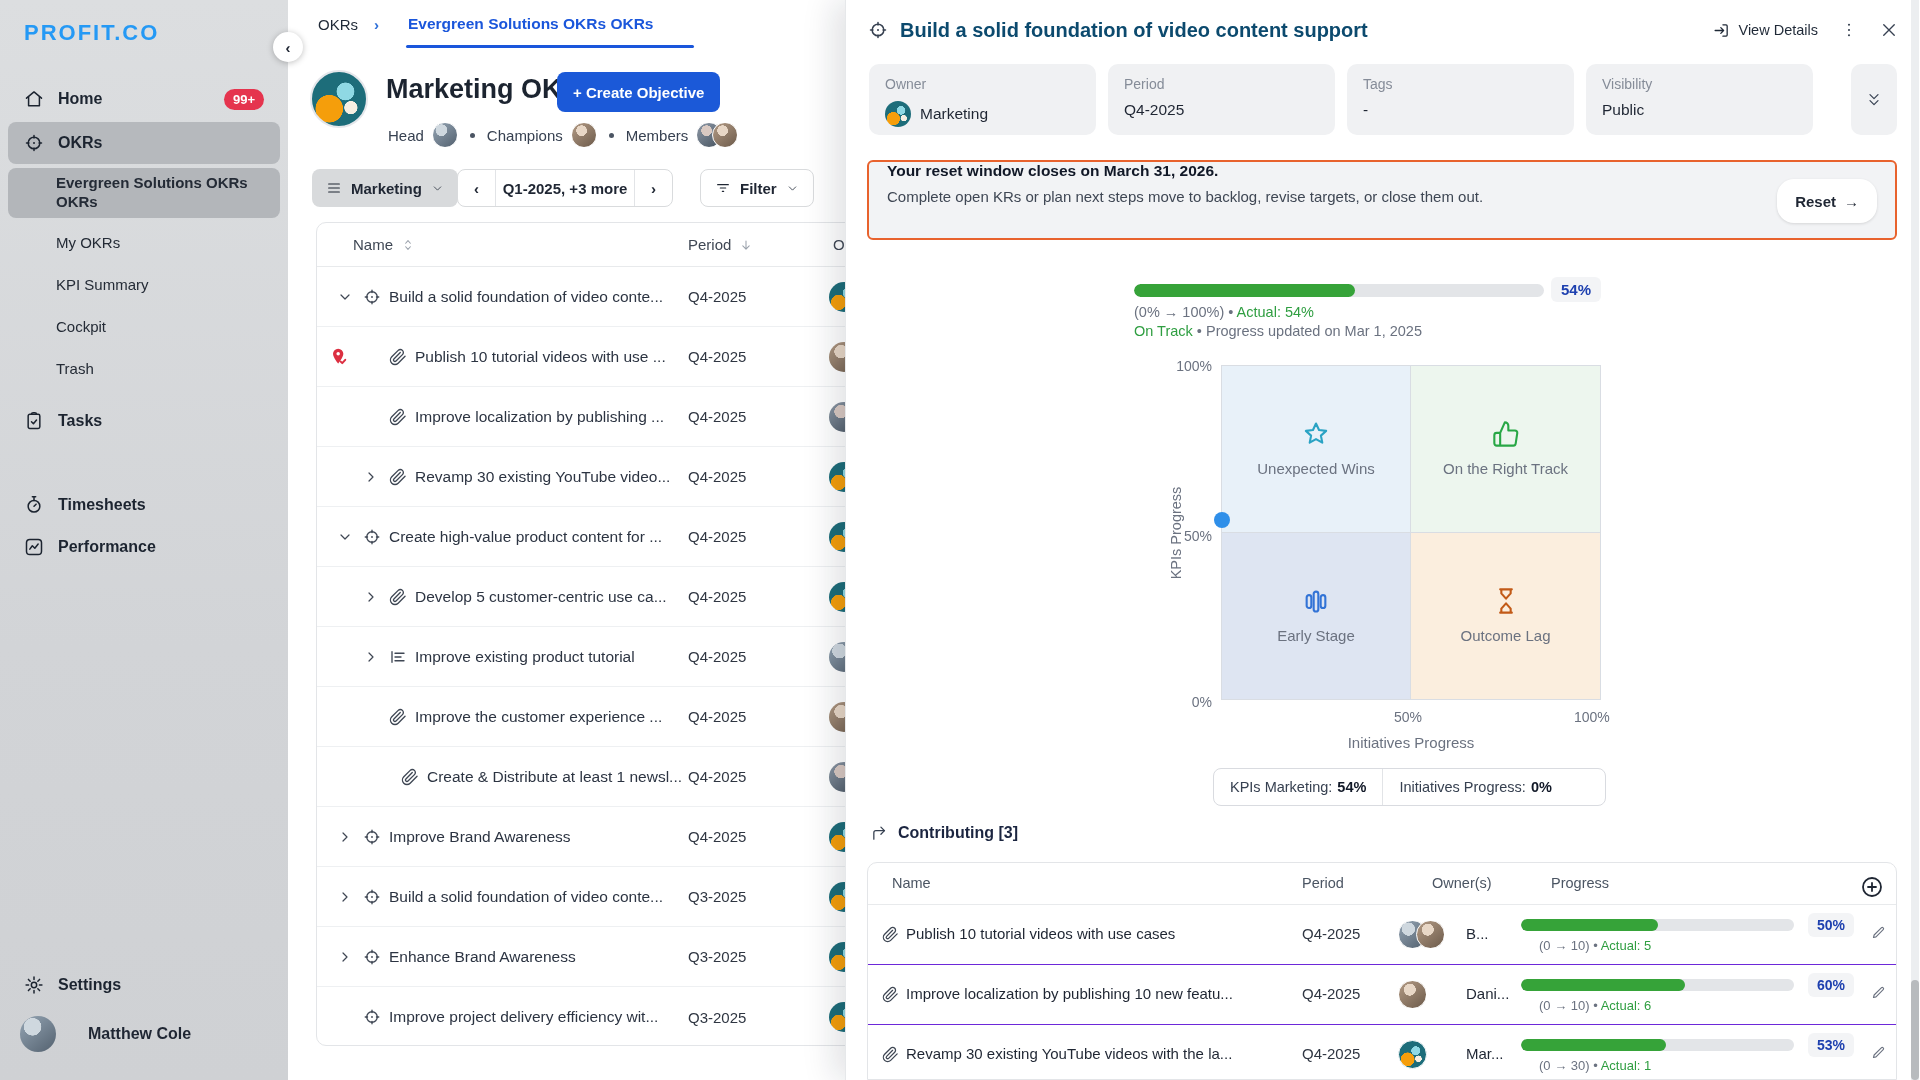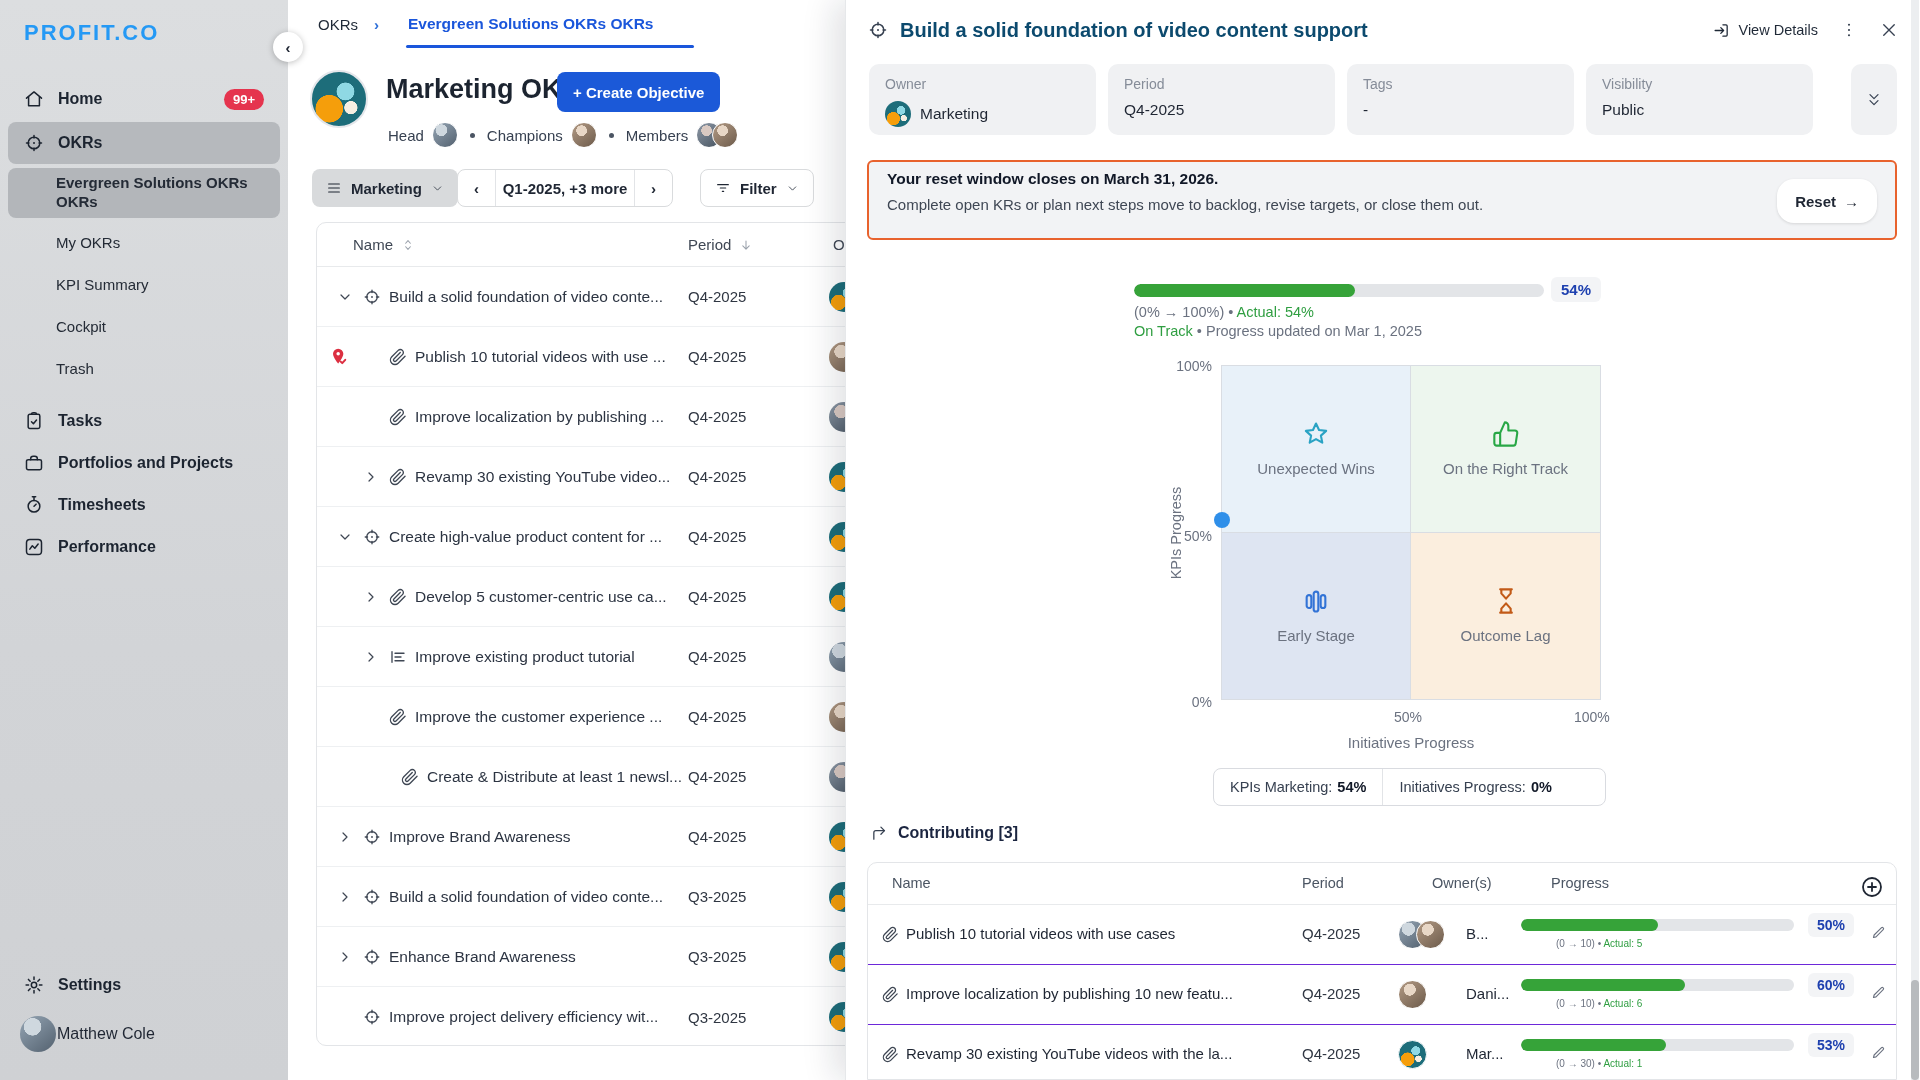--- a/index.html
+++ b/index.html
@@ -15,22 +15,22 @@
     letter-spacing:2px; color:#2499f5; }
   .nav-item { position:absolute; left:8px; right:8px; height:42px; display:flex; align-items:center;
     gap:14px; padding:0 16px; border-radius:8px; font-size:16px; font-weight:600; color:#1c2430; cursor:pointer; }
   .nav-item .ico { width:20px; height:20px; color:#1c2430; }
   .nav-item.sel { background:#b6b9bd; }
   .sub-item { position:absolute; left:8px; right:8px; height:40px; display:flex; align-items:center;
     padding:0 16px 0 48px; border-radius:8px; font-size:15px; font-weight:500; color:#242b36; cursor:pointer; }
   .sub-item.sel { height:50px; font-weight:700; background:#b3b6ba; line-height:1.25; }
   .badge { margin-left:auto; background:#e5344e; color:#fff; font-size:13px; font-weight:700;
     padding:3px 9px; border-radius:999px; }
-  .side-user { position:absolute; left:8px; right:8px; display:flex; align-items:center; gap:1px;
-    padding:0 12px; height:44px; cursor:pointer; font-size:16px; font-weight:400; }
+  .side-user { position:absolute; left:8px; right:8px; display:flex; align-items:center; gap:32px;
+    padding:0 12px; height:44px; cursor:pointer; font-size:16px; font-weight:700; }
   .avatar { border-radius:50%; flex:none; }
   .av-p0 { background:radial-gradient(circle at 35% 30%,#cfd8df 0 25%,transparent 26%),linear-gradient(140deg,#95a5b4,#53616f); }
   .av-p1 { background:radial-gradient(circle at 40% 32%,#e8d7c6 0 24%,transparent 25%),linear-gradient(140deg,#b39b85,#6d5b4b); }
   .av-p2 { background:radial-gradient(circle at 40% 32%,#d9c9c2 0 24%,transparent 25%),linear-gradient(140deg,#8f9aa8,#46535f); }
   .av-team { background:radial-gradient(circle at 32% 68%,#f59e0b 0 26%,transparent 27%),
     radial-gradient(circle at 62% 36%,#8fd9e4 0 18%,transparent 19%),
     radial-gradient(circle at 72% 66%,#f7efe2 0 12%,transparent 13%),#1d6d7a; }
 
   
   #main { position:absolute; left:288px; top:0; right:0; height:1080px; background:#fff; }
@@ -101,21 +101,21 @@
 
   .field-box { position:absolute; top:64px; height:71px; width:227px; background:#f0f1f3; border-radius:10px; padding:12px 16px; }
   .field-box .fl { font-size:14px; color:#858c98; }
   .field-box .fv { margin-top:9px; font-size:15.5px; font-weight:500; color:#1f2633; display:flex; align-items:center; gap:9px; }
   .field-box .avatar { width:26px; height:26px; }
   #fields-expand { position:absolute; left:1005px; top:64px; width:46px; height:71px; background:#f0f1f3;
     border-radius:10px; display:flex; align-items:center; justify-content:center; cursor:pointer; color:#374151; }
   #fields-expand .ico { width:16px; height:16px; }
 
   #reset-notice { position:absolute; left:21px; top:160px; width:1030px; height:80px; background:#f2f3f5;
-    border:2px solid #e8622d; border-radius:6px; padding:8px 18px; }
+    border:2px solid #e8622d; border-radius:6px; padding:0 18px; }
   #reset-notice .rt { font-size:15.5px; font-weight:700; color:#111827; }
   #reset-notice .rb { margin-top:8px; font-size:15px; color:#3f4754; }
   #reset-btn { position:absolute; right:18px; top:17px; height:44px; padding:0 18px; background:#fff; border:none;
     border-radius:17px; box-shadow:0 1px 3px rgba(0,0,0,.12); font-size:15px; font-weight:600; color:#1f2633;
     display:flex; align-items:center; gap:8px; cursor:pointer; }
 
   .pbar { background:#e3e5e8; border-radius:7px; overflow:hidden; }
   .pfill { height:100%; background:#36a339; border-radius:7px; }
   #main-bar { position:absolute; left:288px; top:284px; width:410px; height:13px; }
   #main-pct { position:absolute; left:705px; top:277px; padding:4px 10px; background:#f3f4f6; border-radius:6px;
@@ -156,21 +156,21 @@
   #contrib-add { position:absolute; right:12px; top:9px; width:24px; height:24px; color:#1f2633; cursor:pointer; }
   .ct-row { position:relative; height:60px; border-bottom:1px solid #6d28d9; font-size:15px; color:#1f2633; }
   .ct-row .kr-ic { position:absolute; left:14px; top:21px; width:17px; height:17px; color:#3f4754; }
   .ct-row .cname { position:absolute; left:38px; top:20px; max-width:385px; white-space:nowrap; overflow:hidden; }
   .ct-row .cperiod { position:absolute; left:434px; top:20px; color:#2f3642; }
   .ct-row .cavs { position:absolute; left:530px; top:15px; display:flex; }
   .ct-row .cavs .avatar { width:29px; height:29px; border:1.5px solid #fff; }
   .ct-row .cavs .avatar + .avatar { margin-left:-11px; }
   .ct-row .cowner { position:absolute; left:598px; top:20px; width:52px; white-space:nowrap; overflow:hidden; }
   .ct-row .cbar { position:absolute; left:653px; top:14px; width:273px; height:12px; }
-  .ct-row .ccap { position:absolute; left:688px; top:33px; font-size:10px; color:#6b7280; }
+  .ct-row .ccap { position:absolute; left:671px; top:33px; font-size:13px; color:#6b7280; }
   .ct-row .cpct { position:absolute; left:940px; top:8px; padding:4px 9px; background:#f3f4f6; border-radius:6px;
     font-size:14px; font-weight:700; color:#1e40af; }
   .ct-row .pencil { position:absolute; left:1003px; top:20px; width:15px; height:15px; color:#6b7280; cursor:pointer; }
 
   #panel-scroll { position:absolute; right:1px; top:0; width:8px; height:1080px; background:#eceef0; }
   #panel-thumb { position:absolute; right:1px; top:980px; width:8px; height:100px; background:#b8bbbe; border-radius:4px; }
 </style>
 </head>
 <body>
 
@@ -217,29 +217,20 @@
 
   <div class="nav-item" style="top:400px">
     <span class="ico" style="width:20px;height:20px">
         <svg viewBox="0 0 24 24">
           <rect x="5" y="4" width="14" height="17" rx="2"></rect>
           <path d="M9 4a2 2 0 012-2h2a2 2 0 012 2"></path>
           <polyline points="9 13 11.3 15.3 15 10.8"></polyline>
         </svg>
       </span>
     <span>Tasks</span>
-  </div>
-  <div class="nav-item" style="top:442px">
-    <span class="ico" style="width:20px;height:20px">
-        <svg viewBox="0 0 24 24">
-          <rect x="3" y="8" width="18" height="12" rx="2"></rect>
-          <path d="M8 8V7a3 3 0 013-3h2a3 3 0 013 3v1"></path>
-        </svg>
-      </span>
-    <span>Portfolios and Projects</span>
   </div>
   <div class="nav-item" style="top:484px">
     <span class="ico" style="width:20px;height:20px">
         <svg viewBox="0 0 24 24">
           <circle cx="12" cy="13.5" r="7"></circle>
           <path d="M10 2h4M12 2v4.5M12 13.5l2.5-2.5"></path>
         </svg>
       </span>
     <span>Timesheets</span>
   </div>

